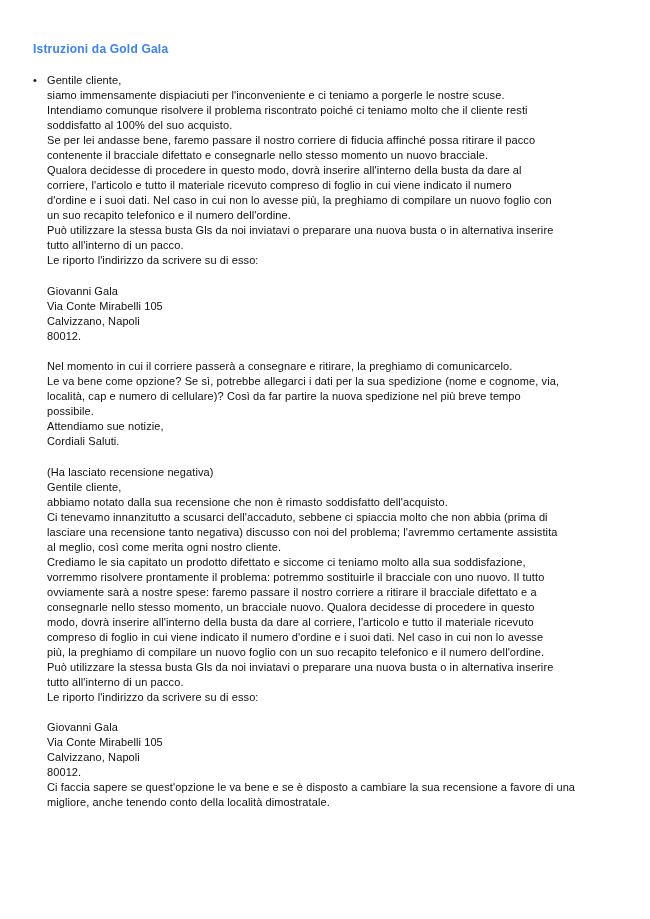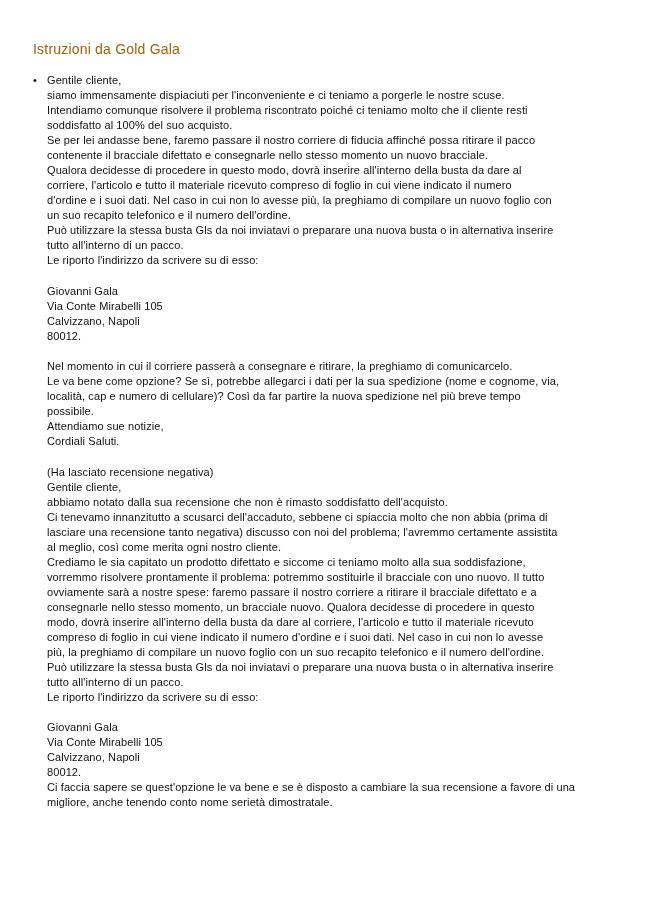--- a/index.html
+++ b/index.html
@@ -16,26 +16,26 @@
     -webkit-font-smoothing: antialiased;
   }
   .page {
     box-sizing: border-box;
     width: 650px;
     height: 919px;
     padding: 41px 26px 0 33px;
     background: #ffffff;
   }
   .page-title {
-    font-size: 14px;
+    font-size: 12px;
     line-height: 16px;
-    font-weight: normal;
+    font-weight: bold;
     margin: 0 0 16px 0;
     letter-spacing: 0.2px;
-    color: #a16207;
+    color: #3b82f6;
   }
   .bullet-item {
     display: flex;
     align-items: flex-start;
   }
   .bullet {
     flex: 0 0 14px;
     width: 14px;
     font-size: 11px;
     line-height: 15.5px;
@@ -103,16 +103,16 @@
 compreso di foglio in cui viene indicato il numero d'ordine e i suoi dati. Nel caso in cui non lo avesse
 più, la preghiamo di compilare un nuovo foglio con un suo recapito telefonico e il numero dell'ordine.
 Può utilizzare la stessa busta Gls da noi inviatavi o preparare una nuova busta o in alternativa inserire
 tutto all'interno di un pacco.
 Le riporto l'indirizzo da scrivere su di esso:</p>
       <p class="para">Giovanni Gala
 Via Conte Mirabelli 105
 Calvizzano, Napoli
 80012.</p>
       <p class="para">Ci faccia sapere se quest'opzione le va bene e se è disposto a cambiare la sua recensione a favore di una
-migliore, anche tenendo conto nome serietà dimostratale.</p>
+migliore, anche tenendo conto della località dimostratale.</p>
     </div>
   </div>
 </div>
 
 </body></html>

